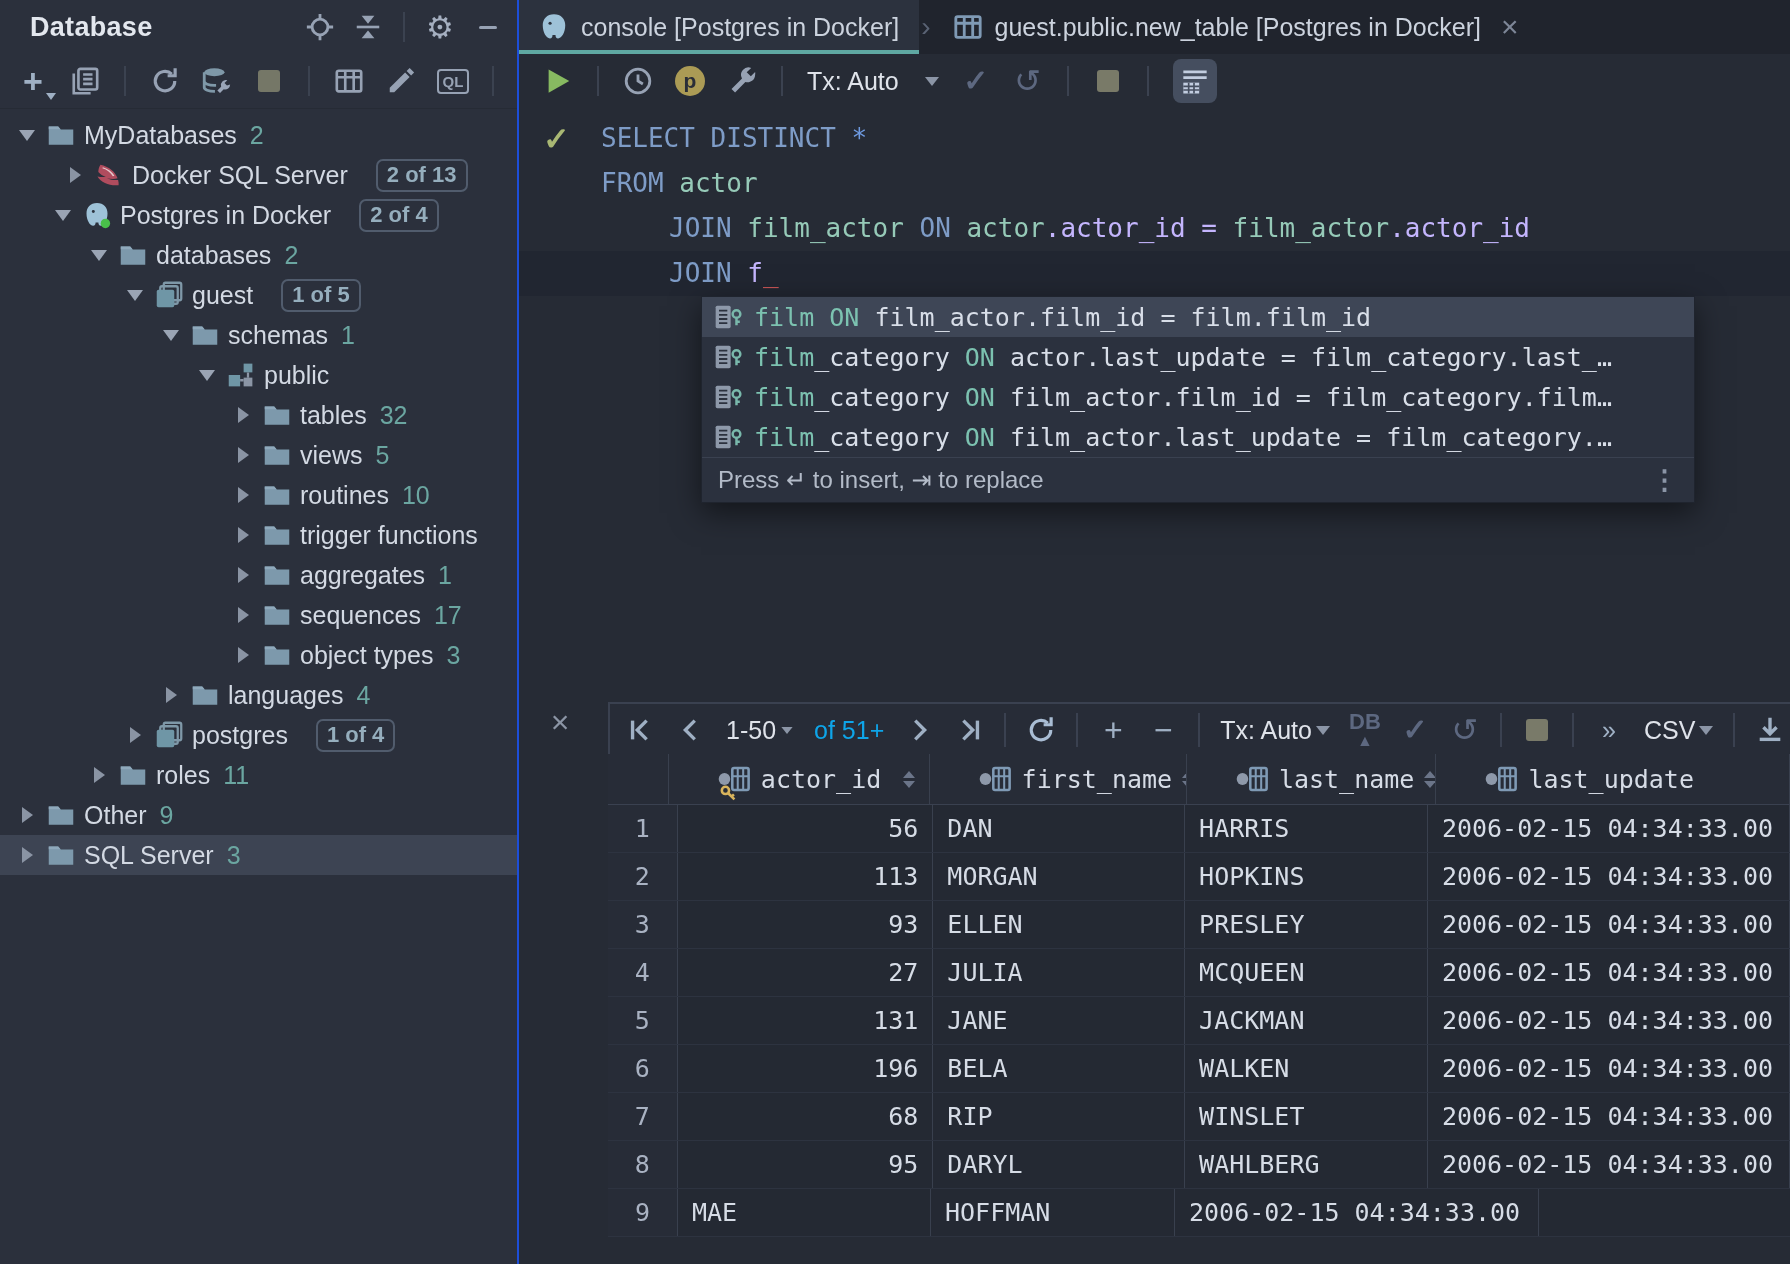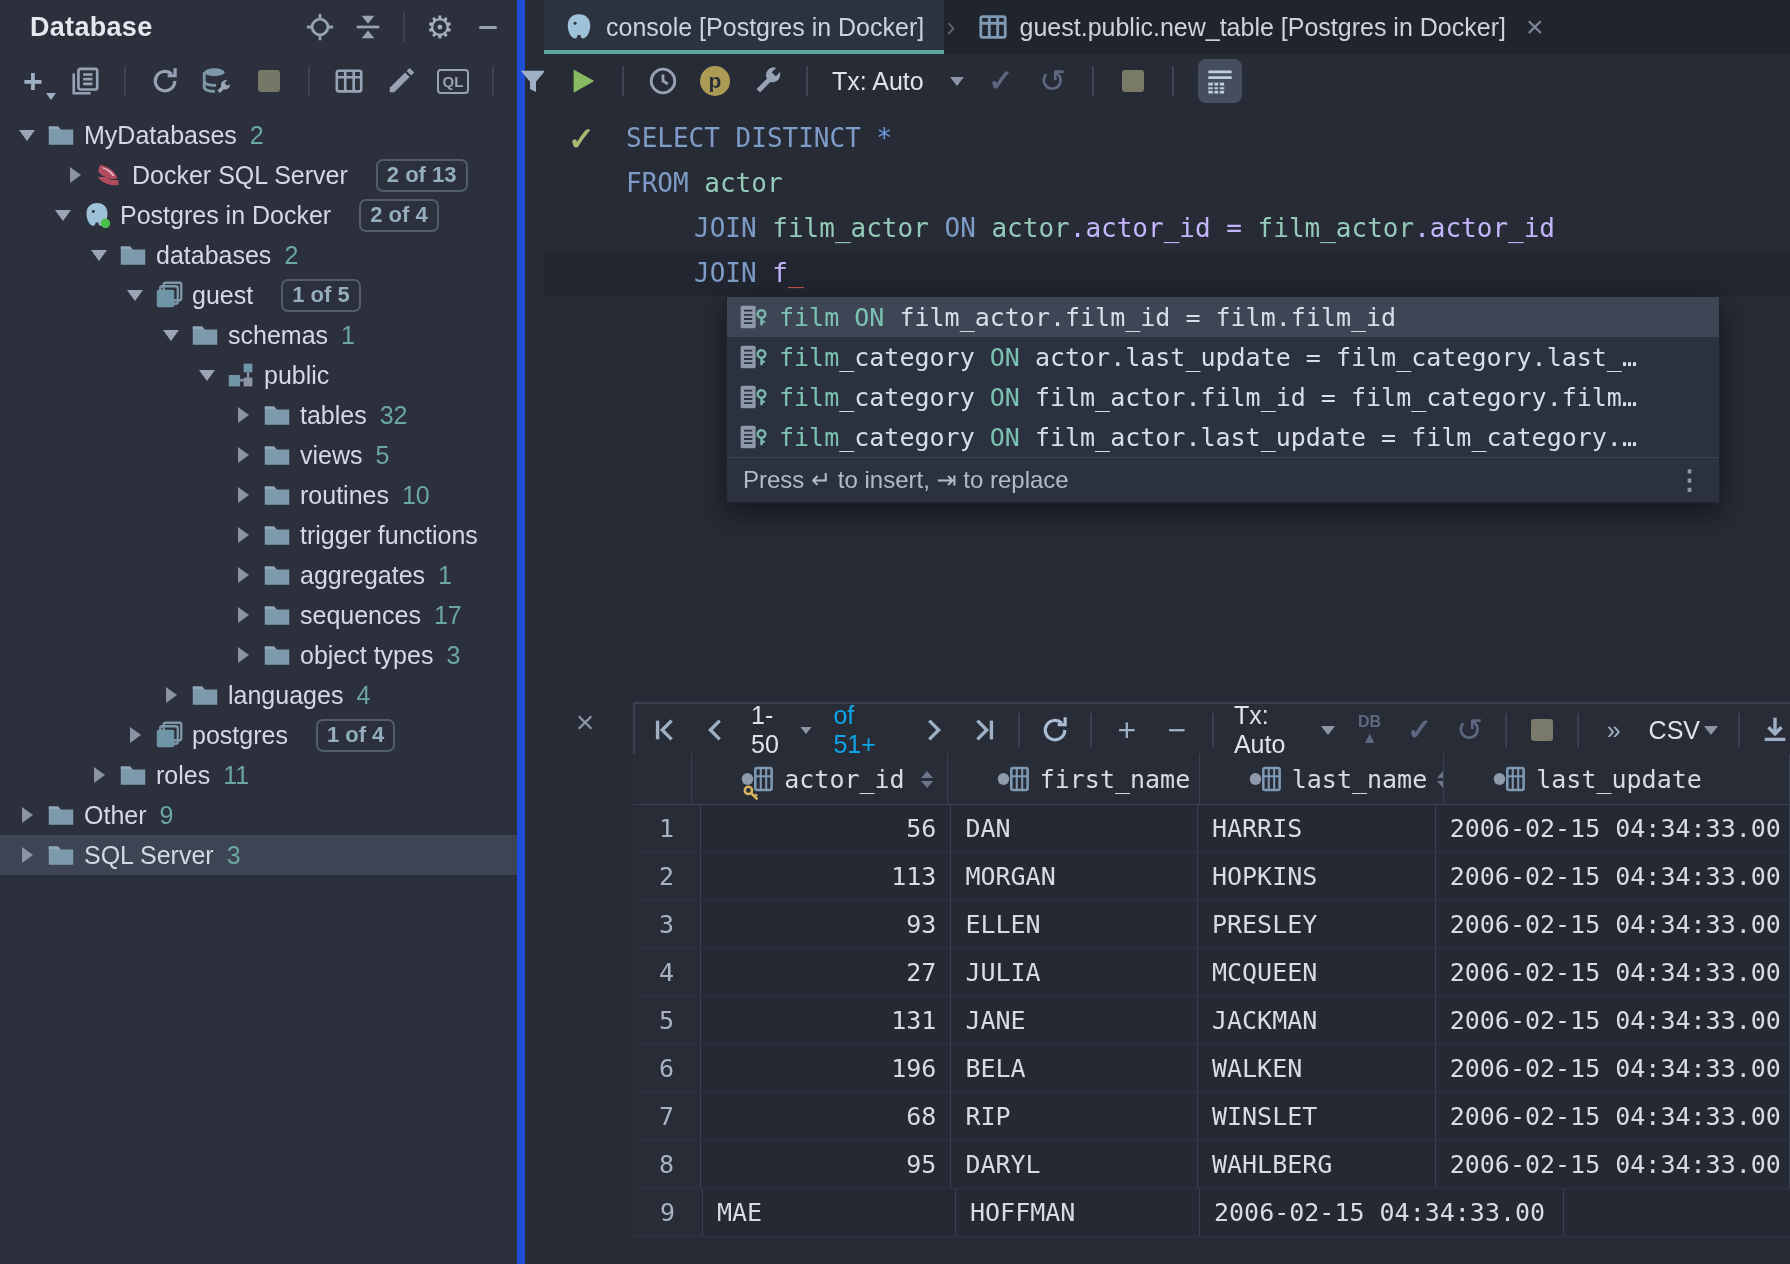--- a/index.html
+++ b/index.html
@@ -1,20 +1,20 @@
 <!DOCTYPE html>
 <html><head>
 <meta charset="utf-8">
 <style>
   html,body{margin:0;padding:0;background:#262b35;width:1790px;height:1264px;overflow:hidden;
     font-family:"Liberation Sans", sans-serif;-webkit-font-smoothing:antialiased;}
   .mono{font-family:"DejaVu Sans Mono", monospace;}
   
-  .sidebar{position:absolute;left:0;top:0;width:517px;height:1264px;background:#2b303c;border-right:8px solid #1d4ed8;}
-  .main{position:absolute;left:544px;top:0;right:0;height:1264px;background:#262b35;}
+  .sidebar{position:absolute;left:0;top:0;width:517px;height:1264px;background:#2b303c;border-right:4px solid #1d4ed8;}
+  .main{position:absolute;left:519px;top:0;right:0;height:1264px;background:#262b35;}
   
   .sb-head{height:54px;display:flex;align-items:center;padding:0 14px 0 30px;gap:18px;}
   .sb-title{font-size:27px;color:#e3e7ee;font-weight:bold;letter-spacing:.3px;margin-right:auto;}
   .ic{display:inline-flex;align-items:center;justify-content:center;width:30px;height:30px;flex:0 0 auto;color:#97a2b4;}
   .ic svg{width:100%;height:100%;}
   .gearch{font-size:31px;color:#a5afc0;line-height:1;}
   .minusbar{width:18px;height:3px;background:#97a2b4;border-radius:2px;}
   .vsep{width:2px;height:30px;background:#3b4250;margin:0 2px;flex:0 0 auto;}
   
   .sb-tools{height:54px;display:flex;align-items:center;padding:0 10px 0 18px;gap:22px;border-bottom:1px solid #262b35;}
@@ -529,21 +529,21 @@
       <span class="tsep"></span>
       <span class="ic" style="font-size:32px;color:#9fb0c4">+</span>
       <span class="ic" style="font-size:32px;color:#9fb0c4">−</span>
       <span class="tsep"></span>
       <span style="display:flex;align-items:center">
           <span class="lab">Tx: Auto</span>
           <span class="chev-dn"></span>
         </span>
       <span class="ic dis">
           <span style="display:flex;flex-direction:column;align-items:center;line-height:1">
-            <span style="font-size:16px;font-weight:bold">DB</span>
+            <span style="font-size:22px;font-weight:bold">DB</span>
             <span style="font-size:16px">▲</span>
           </span>
         </span>
       <span class="ic dis checkch">✓</span>
       <span class="ic dis rollch">↺</span>
       <span class="tsep"></span>
       <span class="ic">
           <span class="stopsq" style="opacity:.8"></span>
         </span>
       <span class="tsep"></span>

